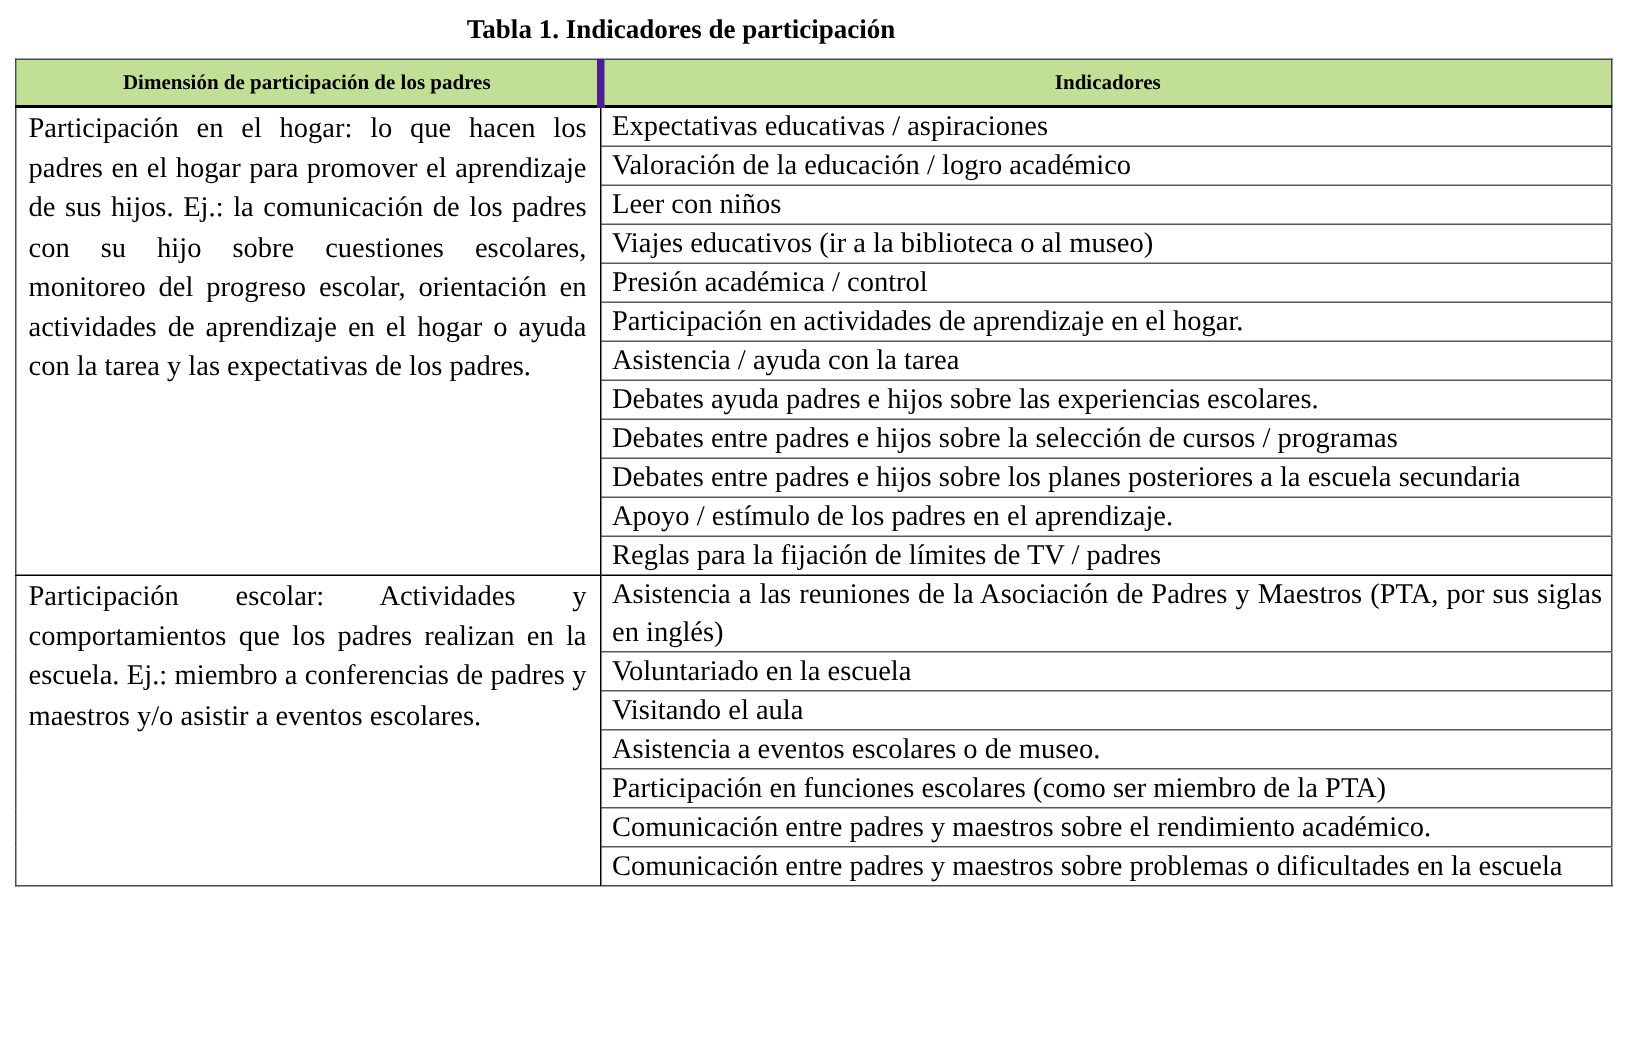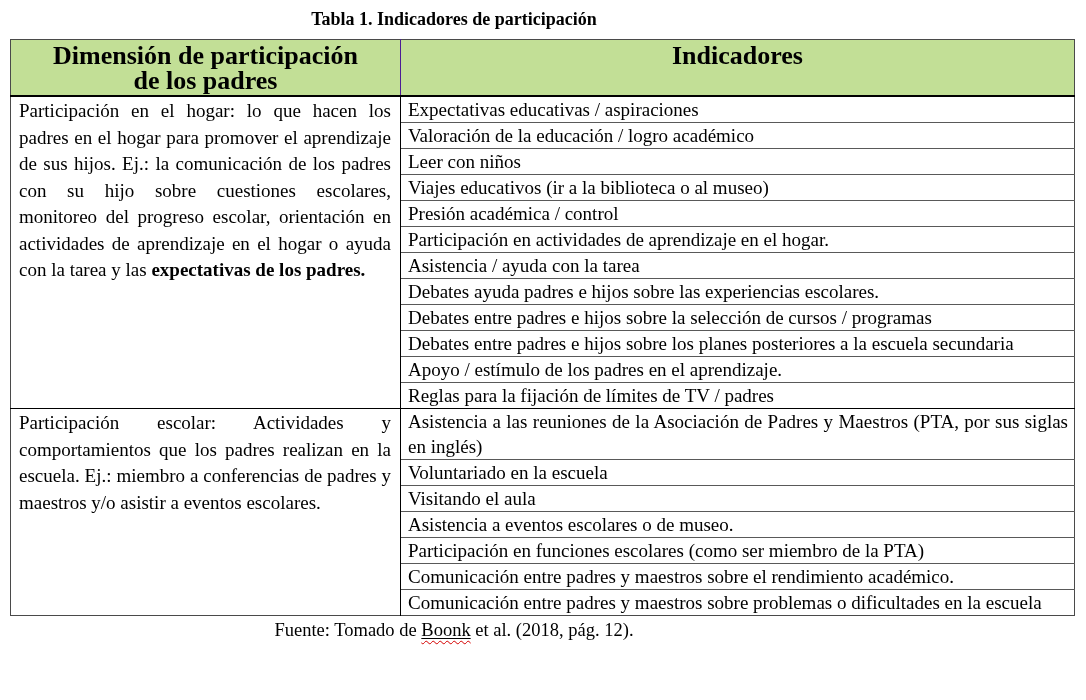--- a/index.html
+++ b/index.html
@@ -14,38 +14,38 @@
     padding-top:8px;line-height:22px;
   }
   table.ptable{
     border-collapse:collapse;table-layout:fixed;
     width:1065px;margin:9px 0 0 10px;
     border:1.5px solid #4a4a4a;
   }
   col.c1{width:390px;}
   th{
     background:var(--header-bg,#C2DF96);
-    font-weight:bold;font-size:26px;line-height:25px;
+    font-weight:bold;font-size:14px;line-height:25px;
     vertical-align:top;padding:3px 20px 2px;
     border-bottom:2.5px solid #000;text-align:center;
   }
-  th.ind-h{border-left:1px solid #4c1d95;}
+  th.ind-h{border-left:5px solid #4c1d95;}
   th .hwrap{display:inline-block;max-width:332px;}
   td{vertical-align:top;font-size:19px;}
   td.dim{
     border-right:1px solid #000;
     padding:1px 9px 0 8px;text-align:justify;line-height:26.5px;
   }
   td.ind{
     height:25px;line-height:25px;padding:0 6px 0 7px;
     text-align:justify;
   }
   tr.section-start td{border-top:1px solid #000;}
   tr.row-divider td.ind{border-top:1px solid var(--row-divider,#595959);}
-  .boldrun{font-weight:bold;}
+  .boldrun{font-weight:normal;}
   .source{
     text-align:center;font-size:18.5px;line-height:24px;margin-top:2px;
   }
   .squiggle{
     text-decoration-line:underline;text-decoration-style:wavy;
     text-decoration-color:var(--squiggle,#D40000);
     text-decoration-thickness:1px;text-underline-offset:4px;
   }
   .blk{
     text-decoration-line:underline;text-decoration-style:solid;
@@ -127,15 +127,14 @@
         </tr>
         <tr class="row-divider">
           <td class="ind">Comunicación entre padres y maestros sobre el rendimiento académico.</td>
         </tr>
         <tr class="row-divider">
           <td class="ind">Comunicación entre padres y maestros sobre problemas o dificultades en la escuela</td>
         </tr>
       </tbody>
   </table>
 
-  <div class="source"><span>Fuente: Tomado de </span><span class="squiggle"><span class="blk">Boonk</span></span><span> et al. (2018, pág. 12).</span></div>
 
 </div>
 
 </body></html>

